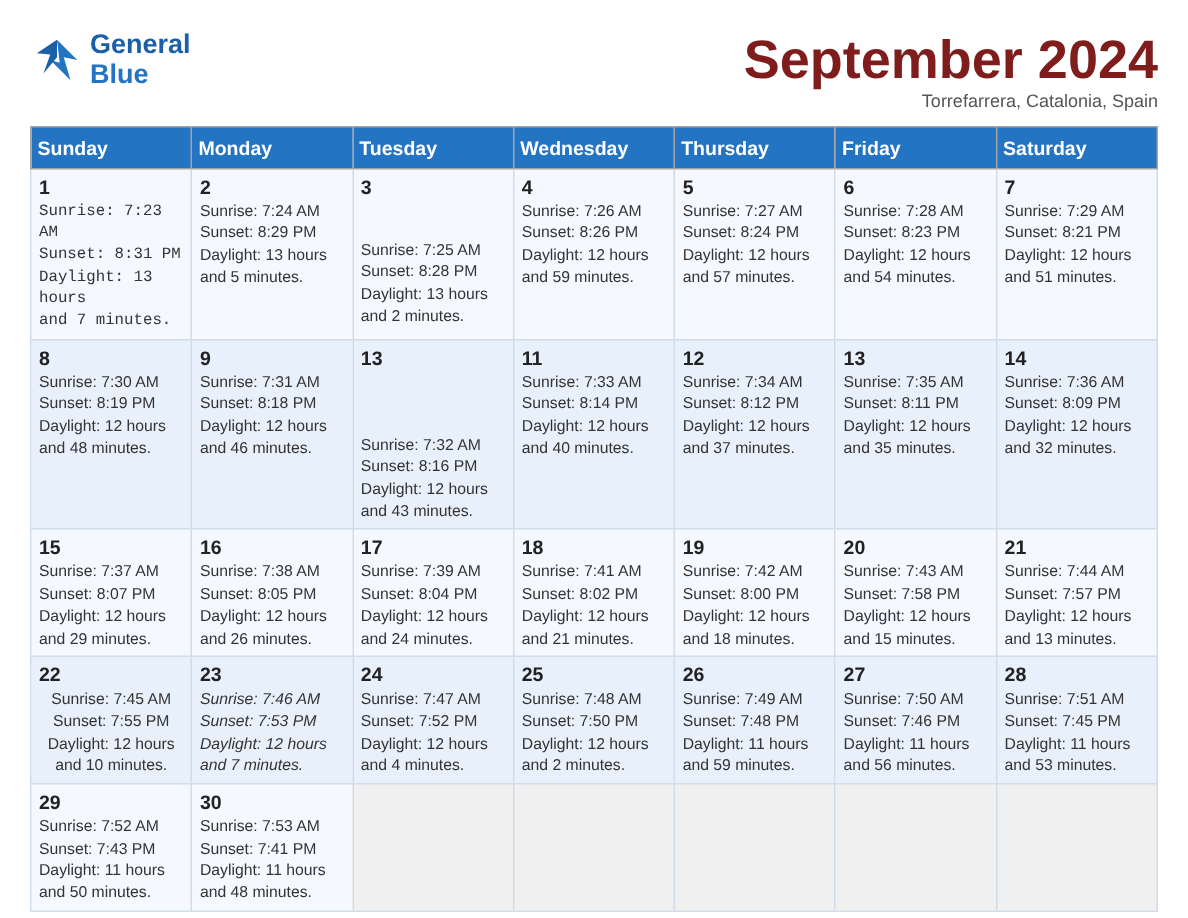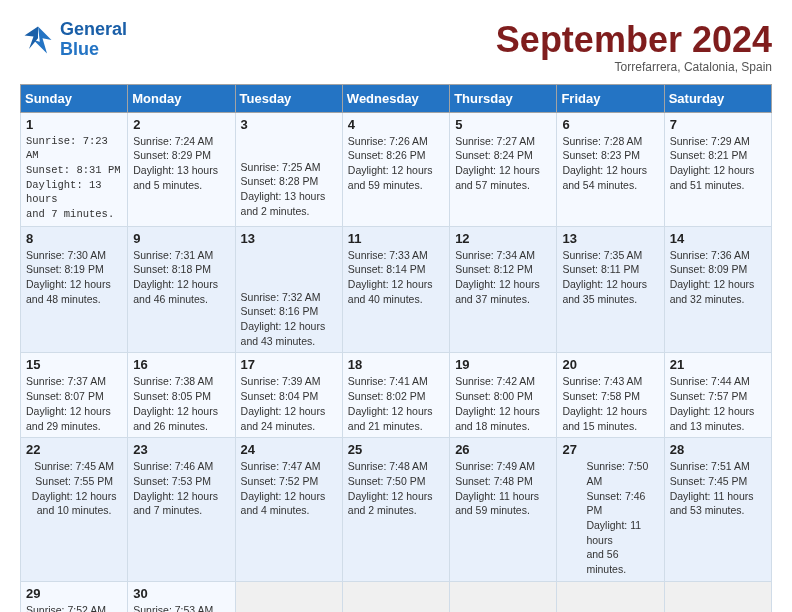--- a/index.html
+++ b/index.html
@@ -280,21 +280,21 @@
       <tr>
         <td>
           <span class="day-num">22</span>
           <div class="day-detail" style="white-space: pre-line; text-align: center;">Sunrise: 7:45 AM
 Sunset: 7:55 PM
 Daylight: 12 hours
 and 10 minutes.</div>
         </td>
         <td>
           <span class="day-num">23</span>
-          <div class="day-detail" style="white-space: pre-line;">Sunrise: 7:46 AM
+          <div class="day-detail" style="white-space: pre-line; font-style: italic;">Sunrise: 7:46 AM
 Sunset: 7:53 PM
 Daylight: 12 hours
 and 7 minutes.</div>
         </td>
         <td>
           <span class="day-num">24</span>
           <div class="day-detail" style="white-space: pre-line;">Sunrise: 7:47 AM
 Sunset: 7:52 PM
 Daylight: 12 hours
 and 4 minutes.</div>
@@ -308,21 +308,21 @@
         </td>
         <td>
           <span class="day-num">26</span>
           <div class="day-detail" style="white-space: pre-line;">Sunrise: 7:49 AM
 Sunset: 7:48 PM
 Daylight: 11 hours
 and 59 minutes.</div>
         </td>
         <td>
           <span class="day-num">27</span>
-          <div class="day-detail" style="white-space: pre-line; margin-left: 24px;">Sunrise: 7:50 AM
+          <div class="day-detail" style="white-space: pre-line;">Sunrise: 7:50 AM
 Sunset: 7:46 PM
 Daylight: 11 hours
 and 56 minutes.</div>
         </td>
         <td>
           <span class="day-num">28</span>
           <div class="day-detail" style="white-space: pre-line;">Sunrise: 7:51 AM
 Sunset: 7:45 PM
 Daylight: 11 hours
 and 53 minutes.</div>

